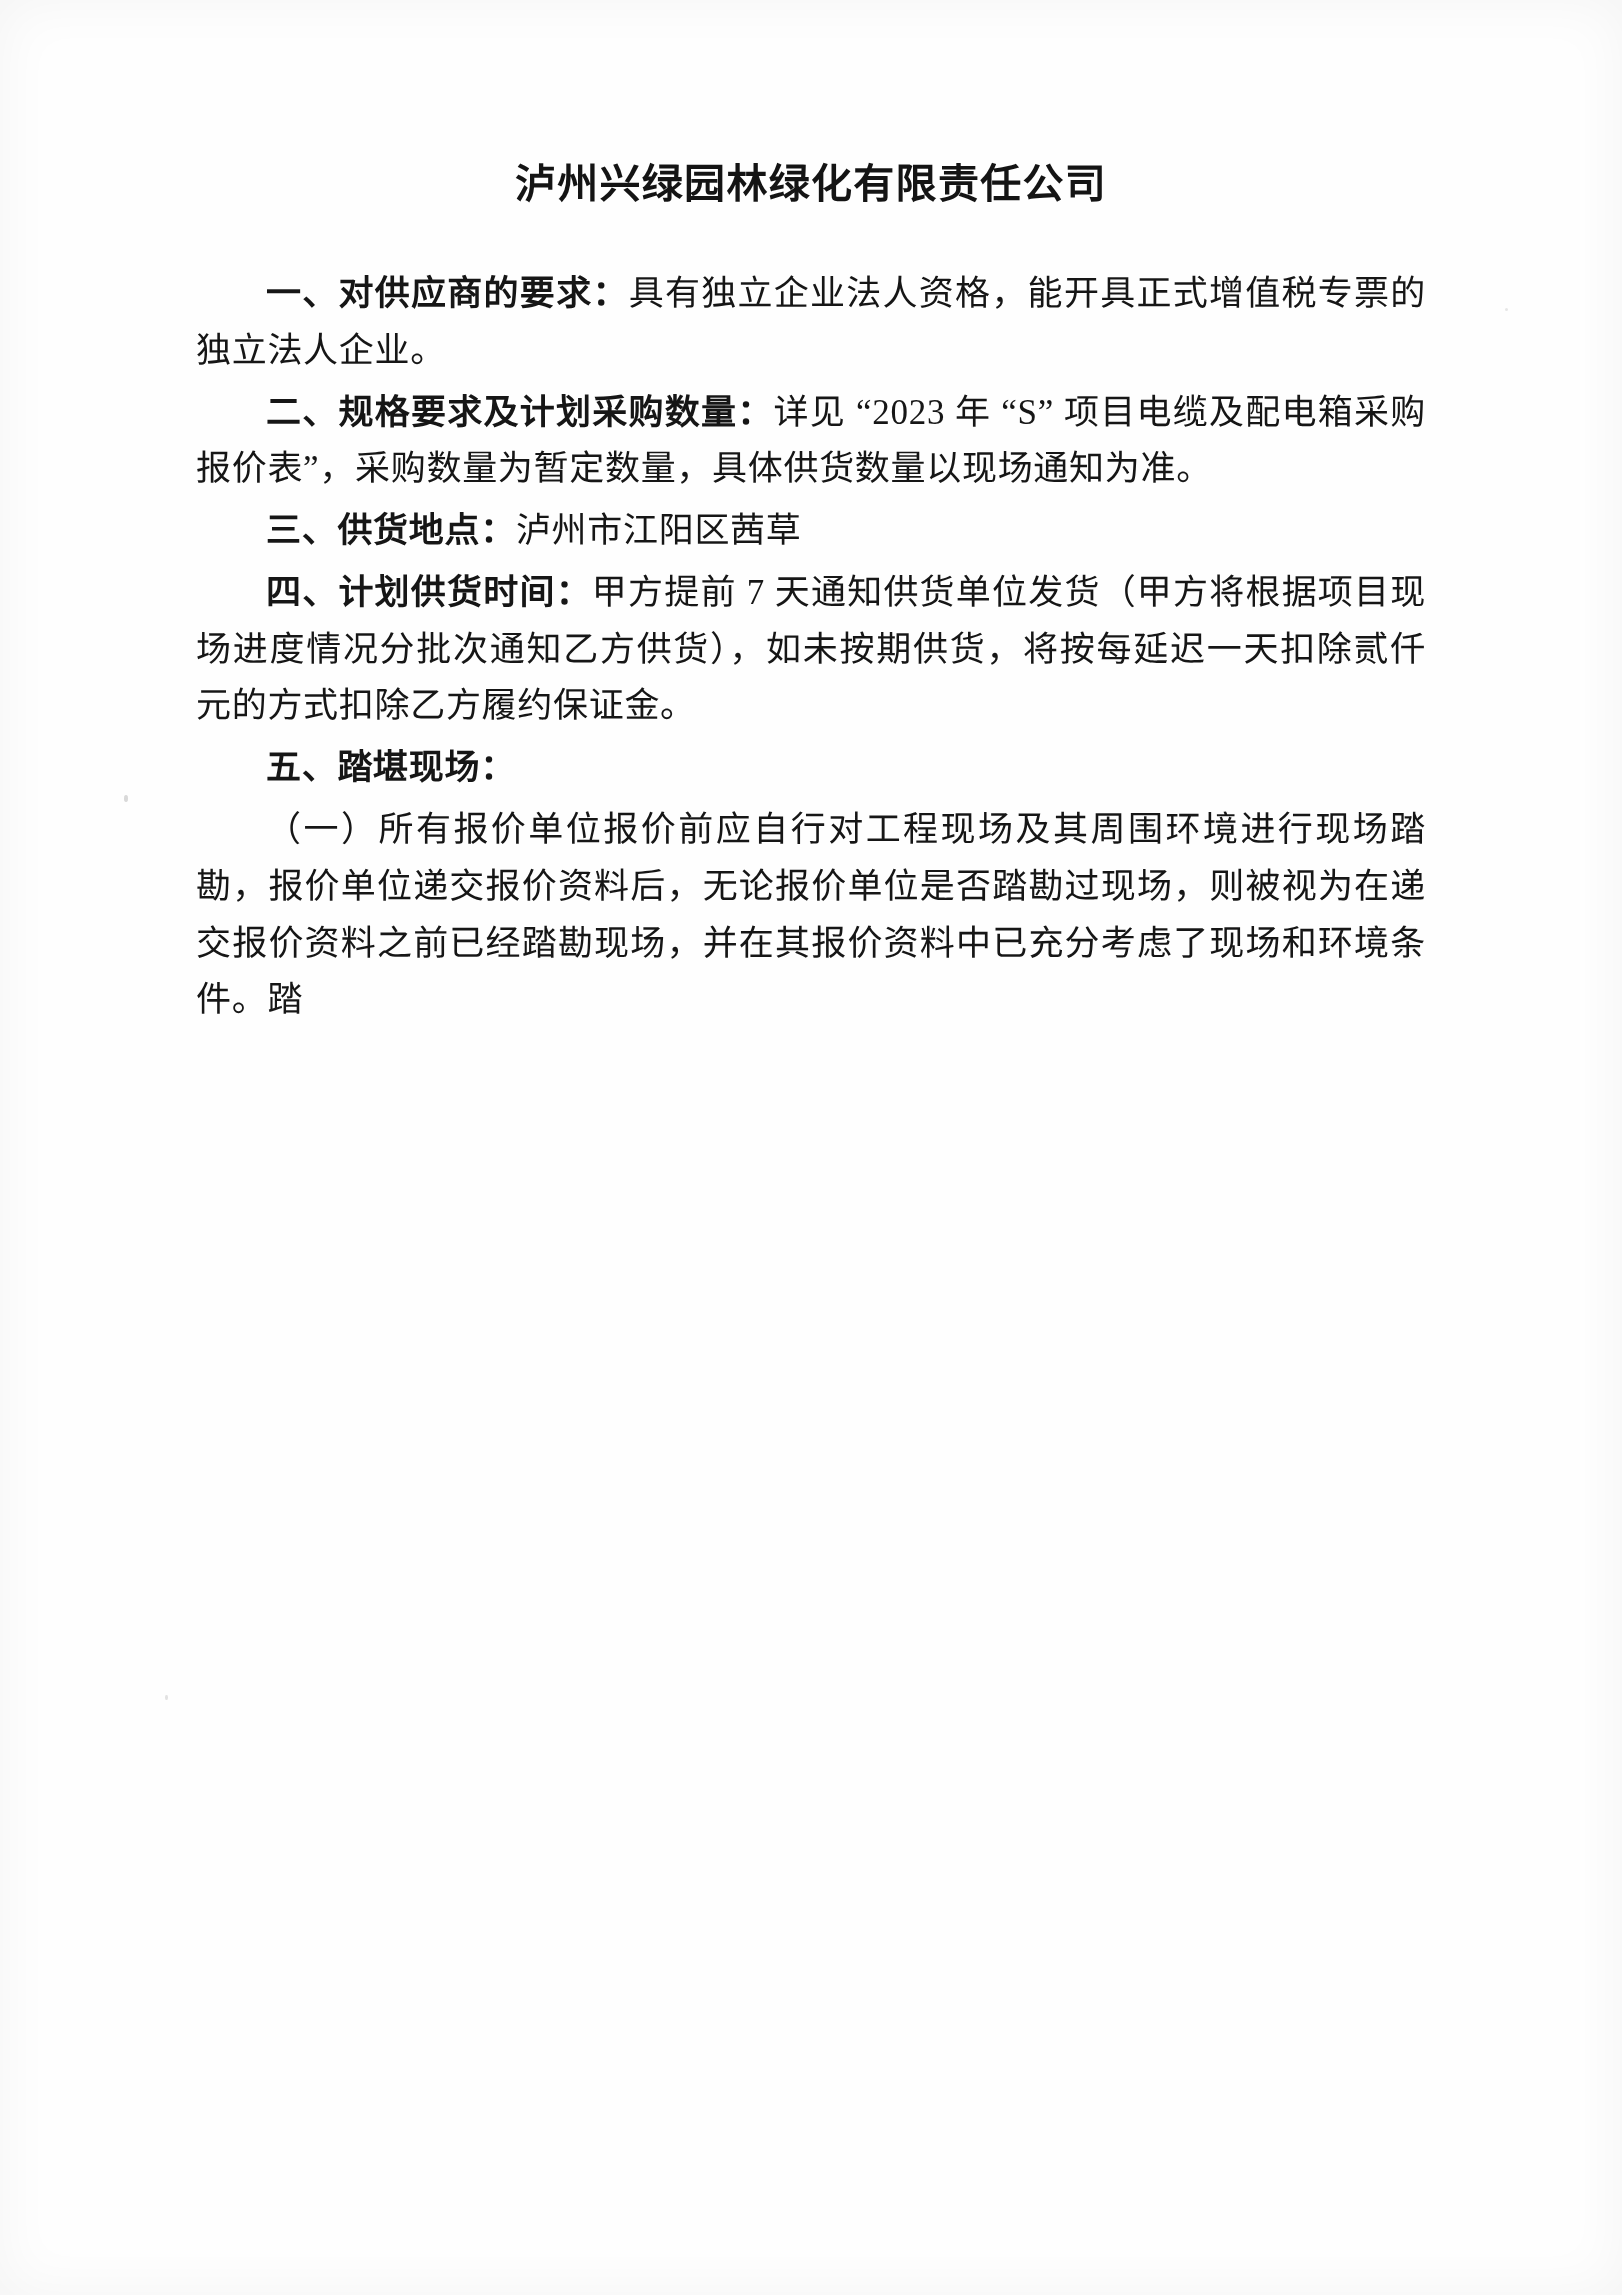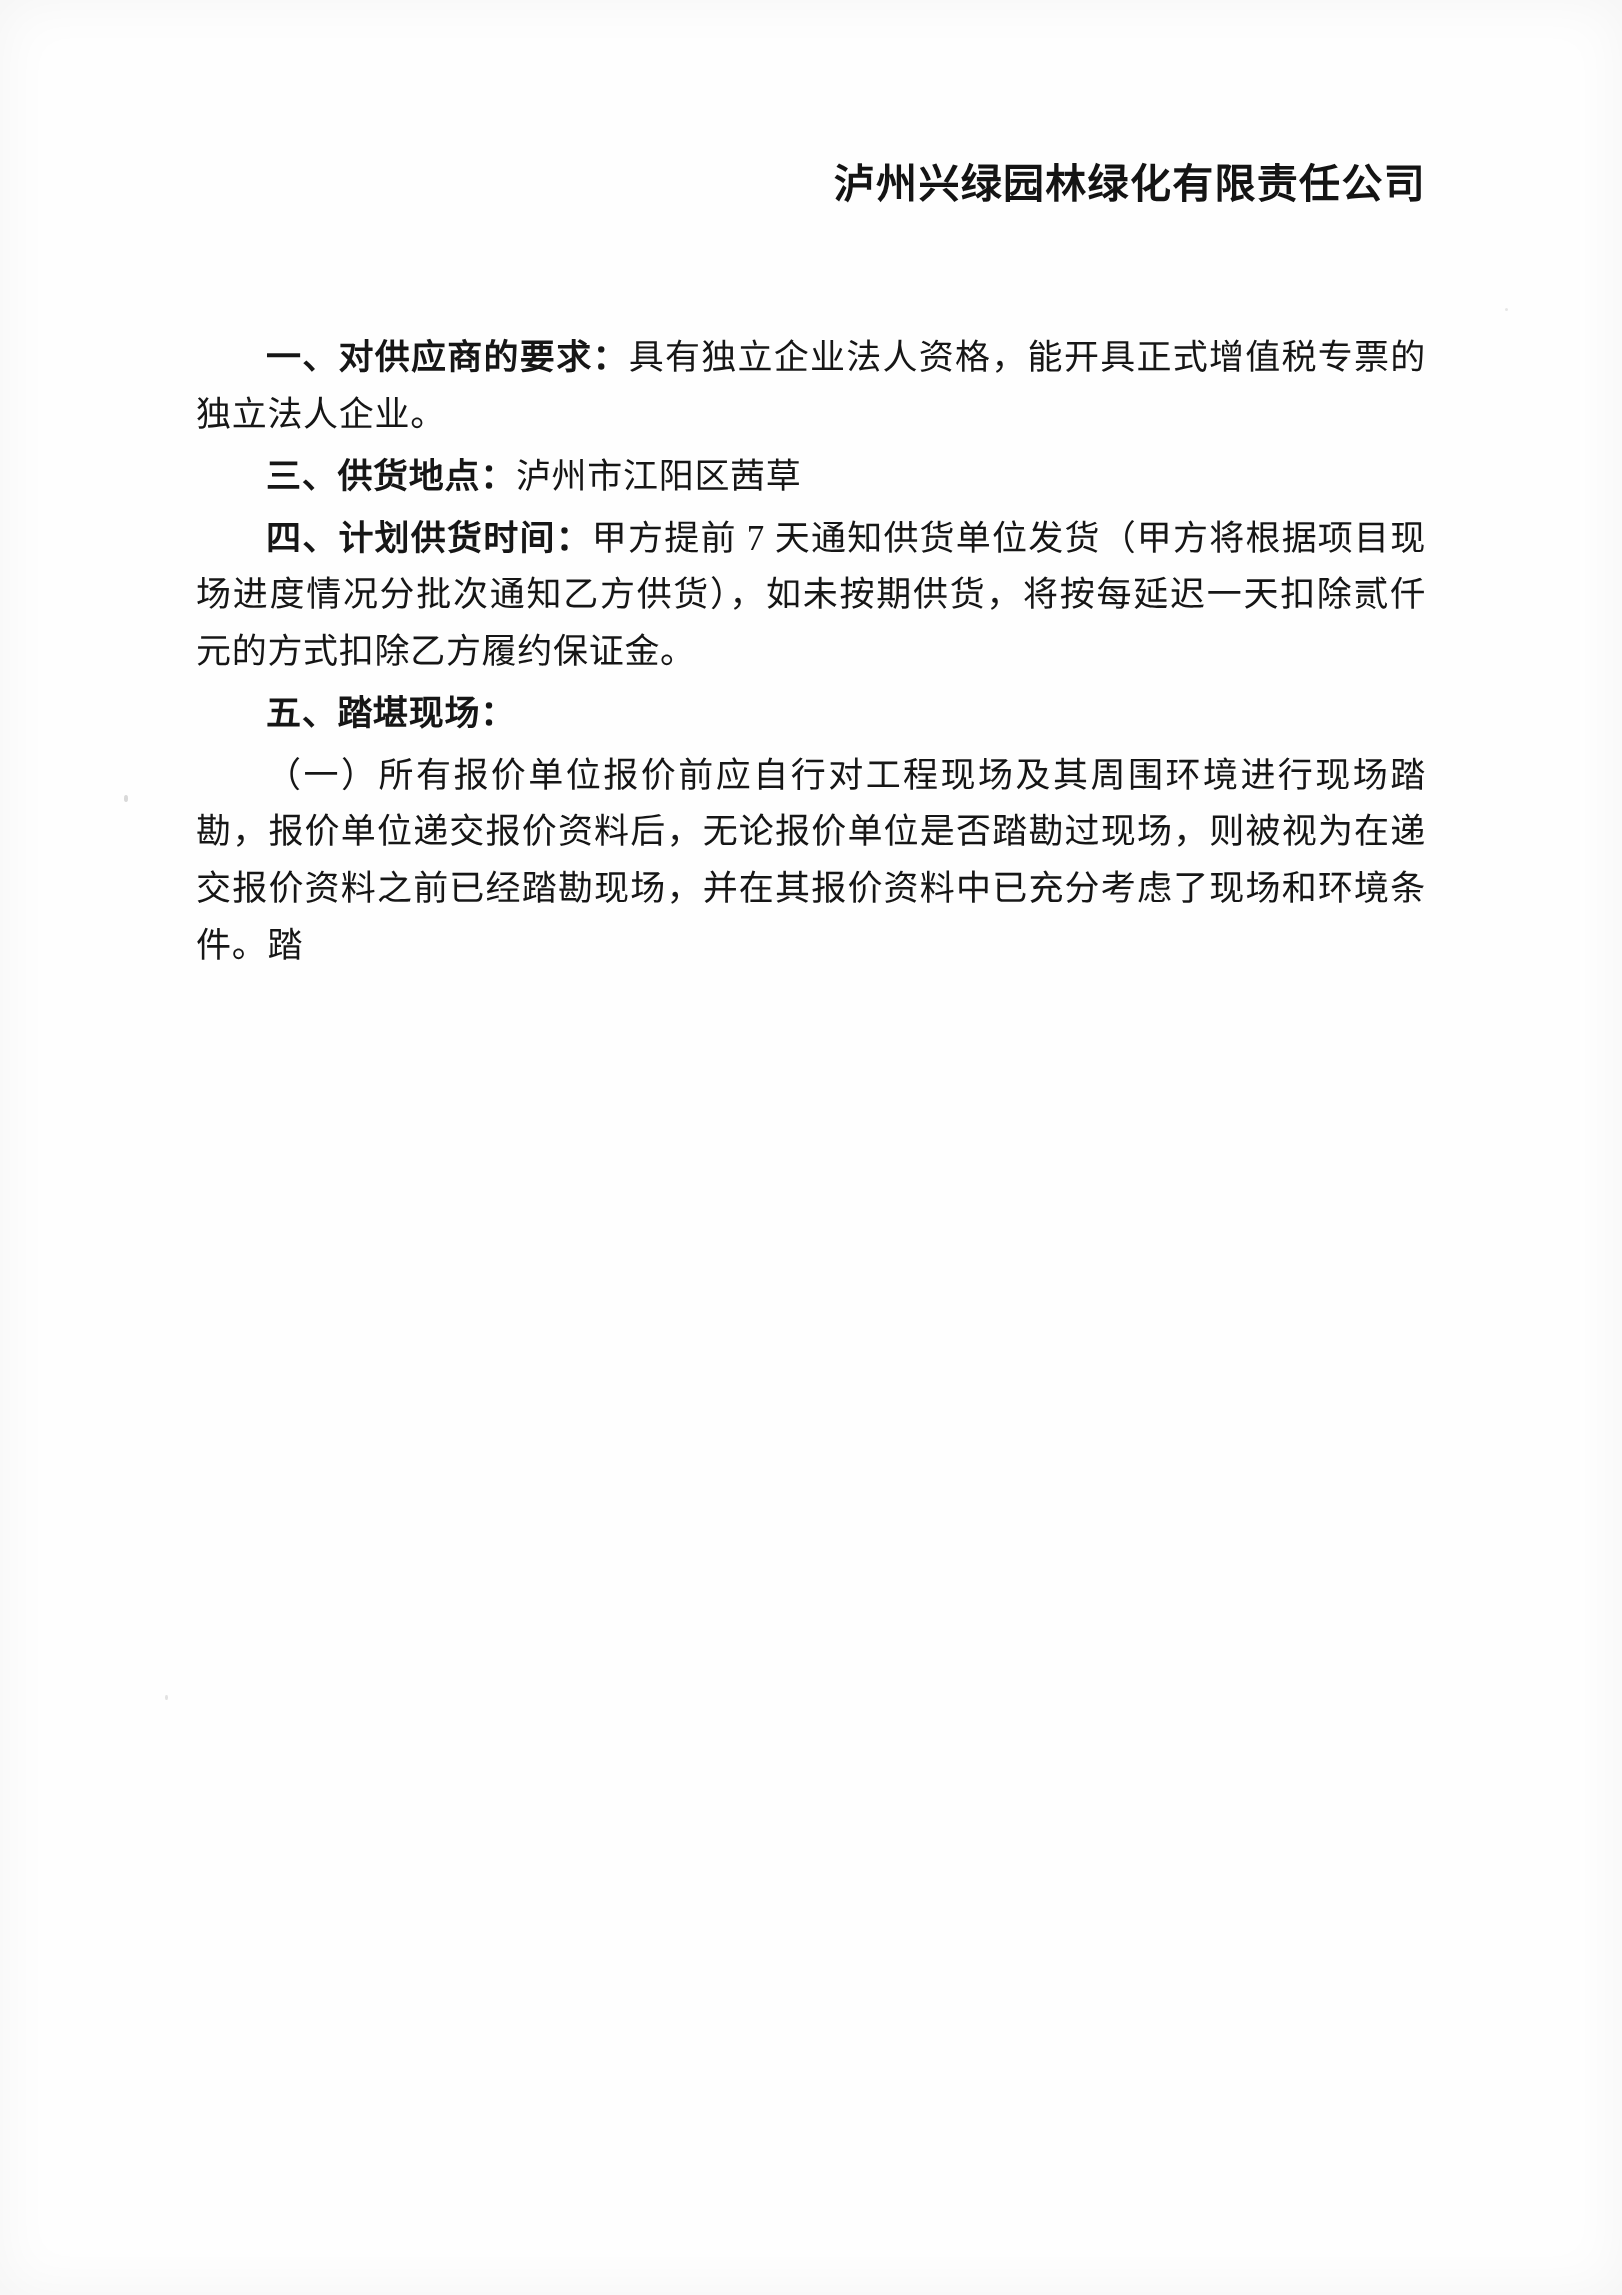--- a/index.html
+++ b/index.html
@@ -26,22 +26,22 @@
   }
 
   .doc-body {
     position: absolute;
     left: 196px;
     top: 157px;
     width: 1230px;
   }
 
   .title-block {
-    text-align: right;
-    margin-bottom: 119px;
+    text-align: center;
+    margin-bottom: 55px;
   }
   .title-line {
     font-family: "Liberation Serif", "DejaVu Serif", serif;
     font-weight: bold;
     font-size: 41px;
     line-height: 1.32;
     letter-spacing: 1.3px;
     color: #141414;
     white-space: nowrap;
   }
@@ -93,20 +93,23 @@
 
     <div class="title-block">
       <div class="title-line">泸州兴绿园林绿化有限责任公司</div>
     </div>
 
 
     <p class="para section">
       <span class="lead">一、对供应商的要求：</span><span class="body">具有独立企业法人资格，能开具正式增值税专票的独立法人企业。</span>
     </p>
 
+    <p class="para section">
+      <span class="lead">二、规格要求及计划采购数量：</span><span class="body">详见 “2023 年 “S” 项目电缆及配电箱采购报价表”，采购数量为暂定数量，具体供货数量以现场通知为准。</span>
+    </p>
 
     <p class="para section">
       <span class="lead">三、供货地点：</span><span class="body">泸州市江阳区茜草</span>
     </p>
 
     <p class="para section">
       <span class="lead">四、计划供货时间：</span><span class="body">甲方提前 7 天通知供货单位发货（甲方将根据项目现场进度情况分批次通知乙方供货），如未按期供货，将按每延迟一天扣除贰仟元的方式扣除乙方履约保证金。</span>
     </p>
 
     <p class="para section">

